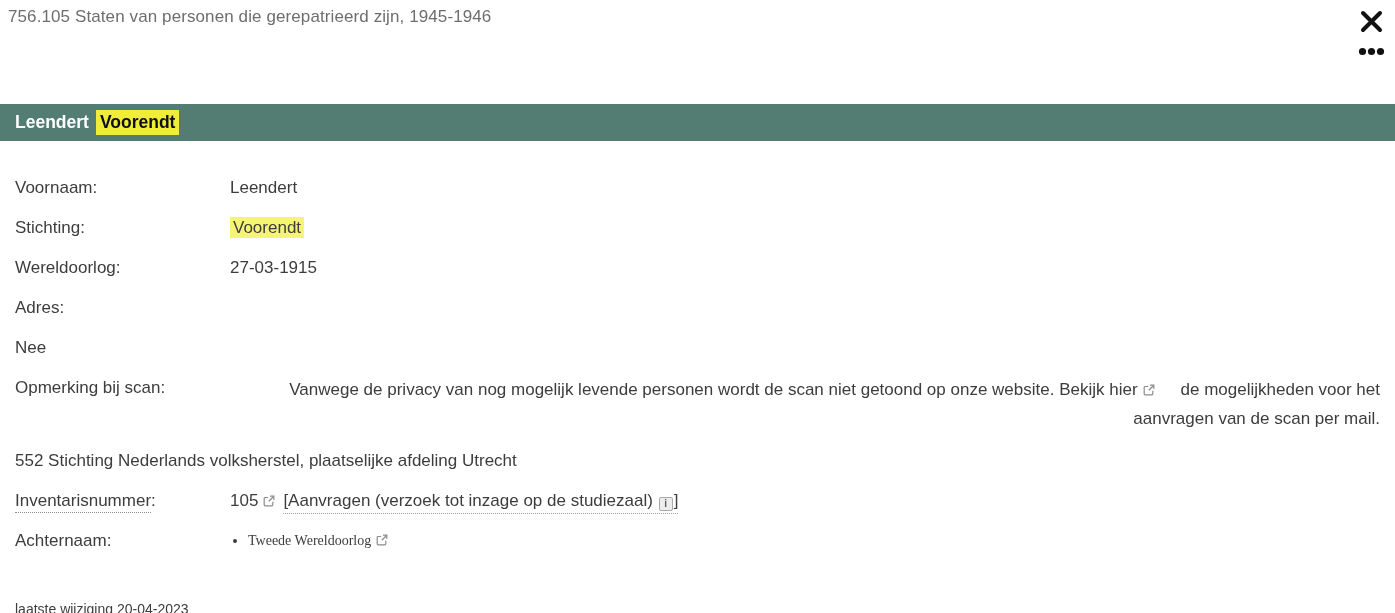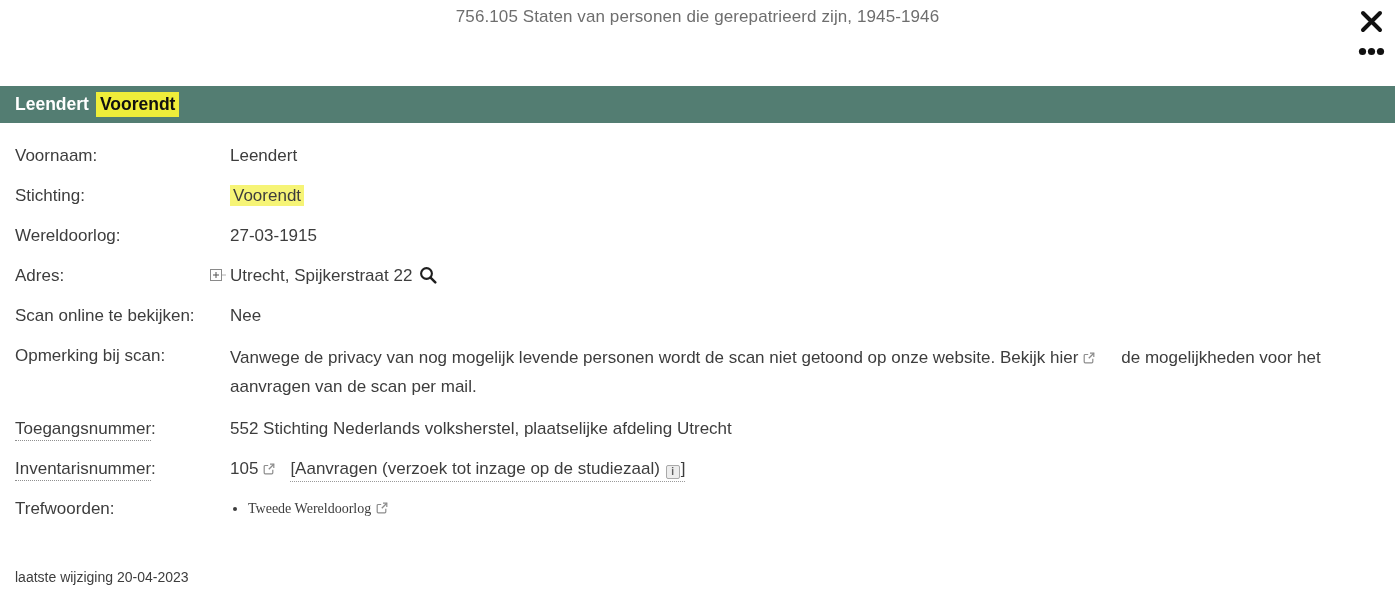--- a/index.html
+++ b/index.html
@@ -10,40 +10,40 @@
     --muted-text:#6e6e6e;
     --icon-gray:#8c8c8c;
   }
   *{box-sizing:border-box;}
   html,body{margin:0;padding:0;}
   body{
     width:1395px;height:613px;overflow:hidden;background:#ffffff;
     font-family:"Liberation Sans", sans-serif;color:var(--text);position:relative;
   }
   
-  .topbar{height:86px;position:relative;padding:7px 8px;text-align:center;}
+  .topbar{height:104px;position:relative;padding:7px 8px;}
   .source-title{font-size:17px;color:var(--muted-text);letter-spacing:.1px;}
   .top-actions{position:absolute;top:8px;right:6px;display:flex;flex-direction:column;align-items:center;gap:12px;}
   .icon-btn{background:none;border:none;padding:0 4px;cursor:pointer;line-height:0;}
   
   .record-header{height:37px;background:var(--header-bar);display:flex;align-items:center;padding:0 15px;font-size:17.5px;font-weight:bold;color:#ffffff;}
   .hl-header{background:var(--highlight-header);color:#101010;padding:2px 4px;margin-left:7px;}
   
-  .record-body{padding:20px 15px 0 15px;}
+  .record-body{padding:34px 15px 0 15px;}
   .row{display:flex;margin-bottom:15px;font-size:17px;line-height:25px;}
   .label{width:215px;flex-shrink:0;}
   .value{flex:1;max-width:1155px;}
   .hl-body{background:var(--highlight-body);padding:1px 3px;}
   .dotted-term{border-bottom:1px dotted #8f8f8f;padding-bottom:2px;}
-  .row-opmerking .value{line-height:29px;}
+  .row-opmerking .value{line-height:29px;text-align:right;}
   .gap-after{margin-right:26px;}
   .expand-icon{display:inline-block;margin-left:-20px;margin-right:3px;vertical-align:0px;line-height:0;cursor:pointer;}
   .search-btn{background:none;border:none;padding:0;margin-left:7px;vertical-align:-3px;cursor:pointer;line-height:0;}
   .ext-icon{display:inline-block;margin-left:5px;vertical-align:-1px;line-height:0;}
-  .request-wrap{margin-left:15px;border-bottom:1px dotted #9a9a9a;padding-bottom:3px;cursor:pointer;}
+  .request-wrap{margin-left:8px;border-bottom:1px dotted #9a9a9a;padding-bottom:3px;cursor:pointer;}
   .info-icon{display:inline-flex;align-items:center;justify-content:center;width:14px;height:14px;border:1px solid #a9a9a9;border-radius:2px;background:#ededed;color:#5f5f5f;font-size:10px;font-weight:bold;vertical-align:-1px;margin:0 1px;}
   .keywords{margin:0;padding-left:18px;font-size:14px;font-family:Liberation Serif, serif;}
   .keywords li{line-height:26px;}
   .keyword-link{cursor:pointer;}
   .link-plain{cursor:pointer;}
   
   .page-footer{padding:0 15px;margin-top:47px;font-size:14px;color:var(--text);}
 </style>
 </head>
 <body>
@@ -85,67 +85,50 @@
       <div class="value"><span class="hl-body">Voorendt</span></div>
     </div>
 
     <div class="row">
       <div class="label">Wereldoorlog:</div>
       <div class="value">27-03-1915</div>
     </div>
 
     <div class="row">
       <div class="label">Adres:</div>
-      <div class="value">
-        <span class="expand-icon">
-          <svg width="17" height="12" viewBox="0 0 17 12">
-            <rect x="0.5" y="0.5" width="11" height="11" fill="#ffffff" stroke="#8a8a8a"></rect>
-            <line x1="3" y1="6" x2="9" y2="6" stroke="#555555"></line>
-            <line x1="6" y1="3" x2="6" y2="9" stroke="#555555"></line>
-            <line x1="12" y1="6" x2="16" y2="6" stroke="#b0b0b0"></line>
-          </svg>
-        </span><span>Utrecht, Spijkerstraat 22</span><button class="search-btn" aria-label="zoek adres">
-          <svg width="18" height="18" viewBox="0 0 18 18" fill="none">
-            <circle cx="7.5" cy="7.5" r="5.4" stroke="#1e1e1e" stroke-width="2.1"></circle>
-            <line x1="11.8" y1="11.8" x2="16.3" y2="16.3" stroke="#1e1e1e" stroke-width="2.5" stroke-linecap="round"></line>
-          </svg>
-        </button>
-      </div>
     </div>
 
     <div class="row">
-      <div class="label">Scan online te bekijken:</div>
       <div class="value">Nee</div>
     </div>
 
     <div class="row row-opmerking">
       <div class="label">Opmerking bij scan:</div>
       <div class="value"><span>Vanwege de privacy van nog mogelijk levende personen wordt de scan niet getoond op onze website. </span><span class="link-plain">Bekijk hier</span><span class="ext-icon gap-after"><svg width="12" height="12" viewBox="0 0 12 12">
               <path d="M5.2 2.5 H2.2 c-.6 0-1 .4-1 1 V9.8 c0 .6.4 1 1 1 h6.6 c.6 0 1-.4 1-1 V6.8" fill="none" stroke="#8c8c8c" stroke-width="1.2"></path>
               <path d="M7 1.2 h3.8 v3.8" fill="none" stroke="#8c8c8c" stroke-width="1.2"></path>
               <path d="M10.8 1.2 L5.8 6.2" stroke="#8c8c8c" stroke-width="1.3"></path>
             </svg></span><span>de mogelijkheden voor het aanvragen van de scan per mail.</span></div>
     </div>
 
     <div class="row">
-      <div class="label"><span class="dotted-term">Toegangsnummer</span><span>:</span></div>
       <div class="value">552 Stichting Nederlands volksherstel, plaatselijke afdeling Utrecht</div>
     </div>
 
     <div class="row">
       <div class="label"><span class="dotted-term">Inventarisnummer</span><span>:</span></div>
       <div class="value"><span>105</span><span class="ext-icon"><svg width="12" height="12" viewBox="0 0 12 12">
               <path d="M5.2 2.5 H2.2 c-.6 0-1 .4-1 1 V9.8 c0 .6.4 1 1 1 h6.6 c.6 0 1-.4 1-1 V6.8" fill="none" stroke="#8c8c8c" stroke-width="1.2"></path>
               <path d="M7 1.2 h3.8 v3.8" fill="none" stroke="#8c8c8c" stroke-width="1.2"></path>
               <path d="M10.8 1.2 L5.8 6.2" stroke="#8c8c8c" stroke-width="1.3"></path>
             </svg></span><span class="request-wrap"><span>[</span><span>Aanvragen (verzoek tot inzage op de studiezaal)</span> <span class="info-icon">i</span><span>]</span></span></div>
     </div>
 
     <div class="row">
-      <div class="label">Trefwoorden:</div>
+      <div class="label">Achternaam:</div>
       <div class="value">
         <ul class="keywords">
           <li><span class="keyword-link">Tweede Wereldoorlog</span><span class="ext-icon"><svg width="12" height="12" viewBox="0 0 12 12">
                   <path d="M5.2 2.5 H2.2 c-.6 0-1 .4-1 1 V9.8 c0 .6.4 1 1 1 h6.6 c.6 0 1-.4 1-1 V6.8" fill="none" stroke="#8c8c8c" stroke-width="1.2"></path>
                   <path d="M7 1.2 h3.8 v3.8" fill="none" stroke="#8c8c8c" stroke-width="1.2"></path>
                   <path d="M10.8 1.2 L5.8 6.2" stroke="#8c8c8c" stroke-width="1.3"></path>
                 </svg></span></li>
         </ul>
       </div>
     </div>

